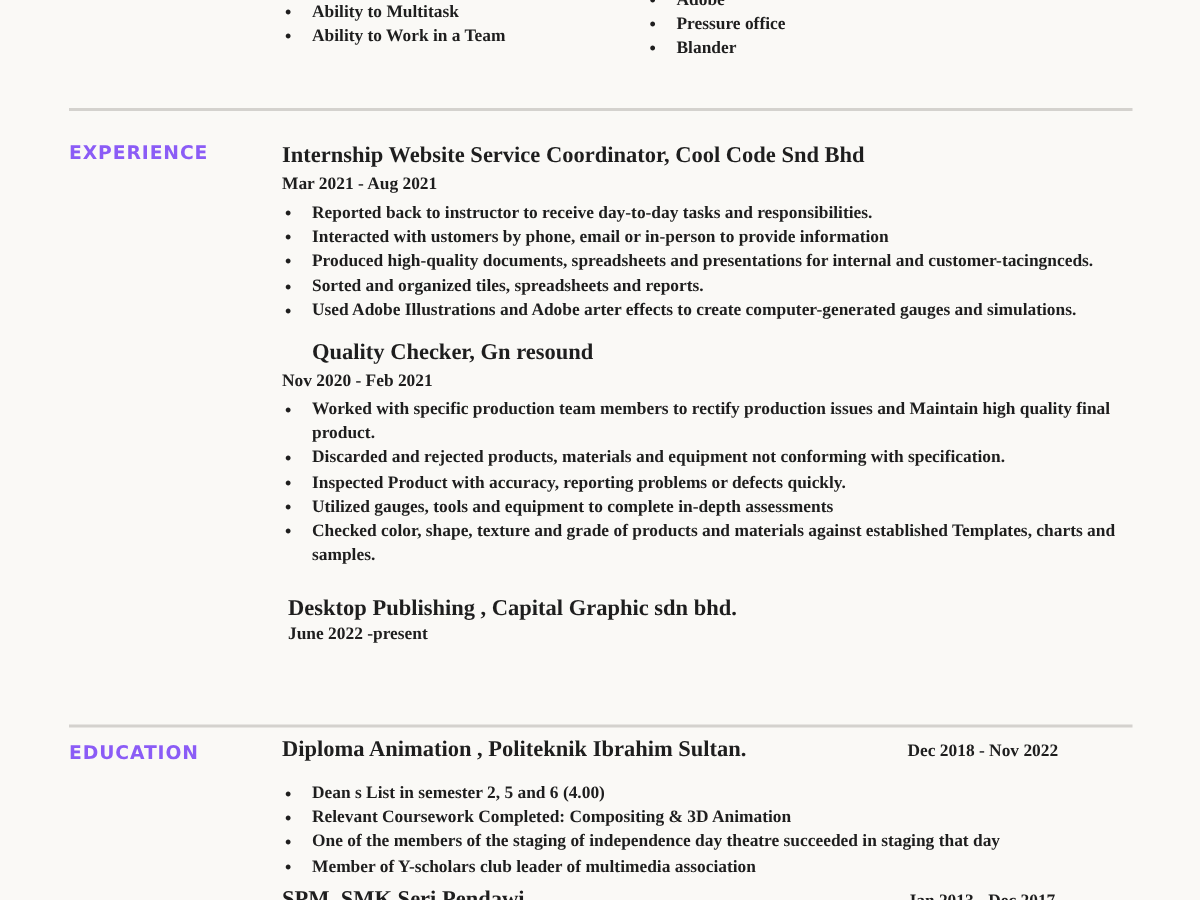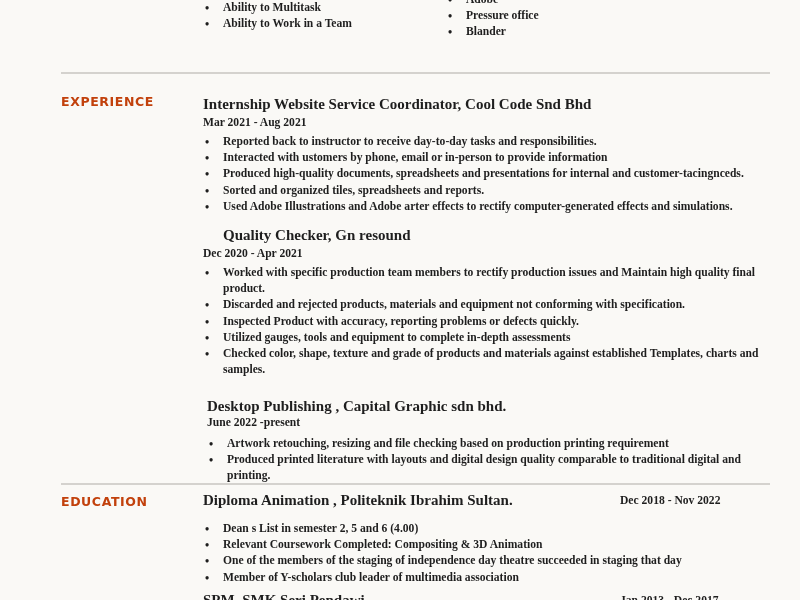--- a/index.html
+++ b/index.html
@@ -3,26 +3,26 @@
 <meta charset="utf-8">
 <style>
   html, body { margin: 0; padding: 0; }
   body {
     width: 800px; height: 600px; overflow: hidden;
     background: #faf9f6;
     position: relative;
     font-family: "Liberation Serif", serif;
     color: #1e1e1e;
   }
-  .page { position: absolute; left: 16px; top: 0; width: 640px; height: 600px; }
+  .page { position: absolute; left: 1px; top: 0; width: 640px; height: 600px; }
   .section-label {
     position: absolute; left: 45px;
     font-family: "DejaVu Sans", sans-serif;
     font-weight: bold; font-size: 12.5px; letter-spacing: 0.6px;
-    color: #c2410c;
+    color: #8b5cf6;
   }
   .divider {
     position: absolute; left: 45px; width: 709px; height: 2px;
     background: #d4d2ce;
   }
   ul.bullets {
     position: absolute; margin: 0; padding: 0; list-style: none;
   }
   ul.bullets li {
     position: relative; padding-left: 20px;
@@ -60,39 +60,35 @@
 
   <div class="section-label" style="top:94px;">EXPERIENCE</div>
 
   <div class="job-title" style="left:187px; top:96px;">Internship Website Service Coordinator, Cool Code Snd Bhd</div>
   <div class="date" style="left:187px; top:116px;">Mar 2021 - Aug 2021</div>
   <ul class="bullets" style="left:187px; top:134px;">
     <li>Reported back to instructor to receive day-to-day tasks and responsibilities.</li>
     <li>Interacted with  ustomers by phone, email or in-person to provide information</li>
     <li>Produced high-quality documents, spreadsheets and presentations for internal and customer-tacingnceds.</li>
     <li>Sorted and organized tiles, spreadsheets and reports.</li>
-    <li>Used Adobe Illustrations and Adobe arter effects to rectify computer-generated effects and simulations.</li>
+    <li>Used Adobe Illustrations and Adobe arter effects to create computer-generated gauges and simulations.</li>
   </ul>
 
   <div class="job-title" style="left:187px; top:227px;margin-left:20px;">Quality Checker, Gn resound</div>
-  <div class="date" style="left:187px; top:247px;">Dec 2020 - Apr 2021</div>
+  <div class="date" style="left:187px; top:247px;">Nov 2020 - Feb 2021</div>
   <ul class="bullets" style="left:187px; top:265px; width:570px;">
     <li class="wrap">Worked with specific production team members to rectify production issues and  Maintain high quality final product.</li>
     <li>Discarded and rejected products, materials and equipment not conforming with specification.</li>
     <li>Inspected Product with accuracy, reporting problems or defects quickly.</li>
     <li>Utilized gauges, tools and equipment to complete in-depth assessments</li>
     <li class="wrap">Checked color, shape, texture and grade of products and materials against established  Templates, charts and samples.</li>
   </ul>
 
   <div class="job-title" style="left:191px; top:398px;">Desktop Publishing , Capital Graphic sdn bhd.</div>
   <div class="date" style="left:191px; top:416px;">June  2022 -present</div>
-  <ul class="bullets" style="left:191px; top:436px; width:570px;">
-    <li>Artwork retouching, resizing and file checking based on production printing requirement</li>
-    <li class="wrap">Produced printed literature with layouts and digital design quality comparable to traditional digital and printing.</li>
-  </ul>
 
   <div class="divider" style="top:483px;"></div>
 
   <div class="section-label" style="top:494px;">EDUCATION</div>
 
   <div class="job-title" style="left:187px; top:492px;text-align:right;">Diploma Animation , Politeknik Ibrahim Sultan.</div>
   <div class="date" style="left:604px; top:494px;">Dec 2018 - Nov 2022</div>
   <ul class="bullets" style="left:187px; top:521px;">
     <li>Dean s List in semester 2, 5 and 6 (4.00)</li>
     <li>Relevant Coursework Completed: Compositing &amp; 3D Animation</li>

